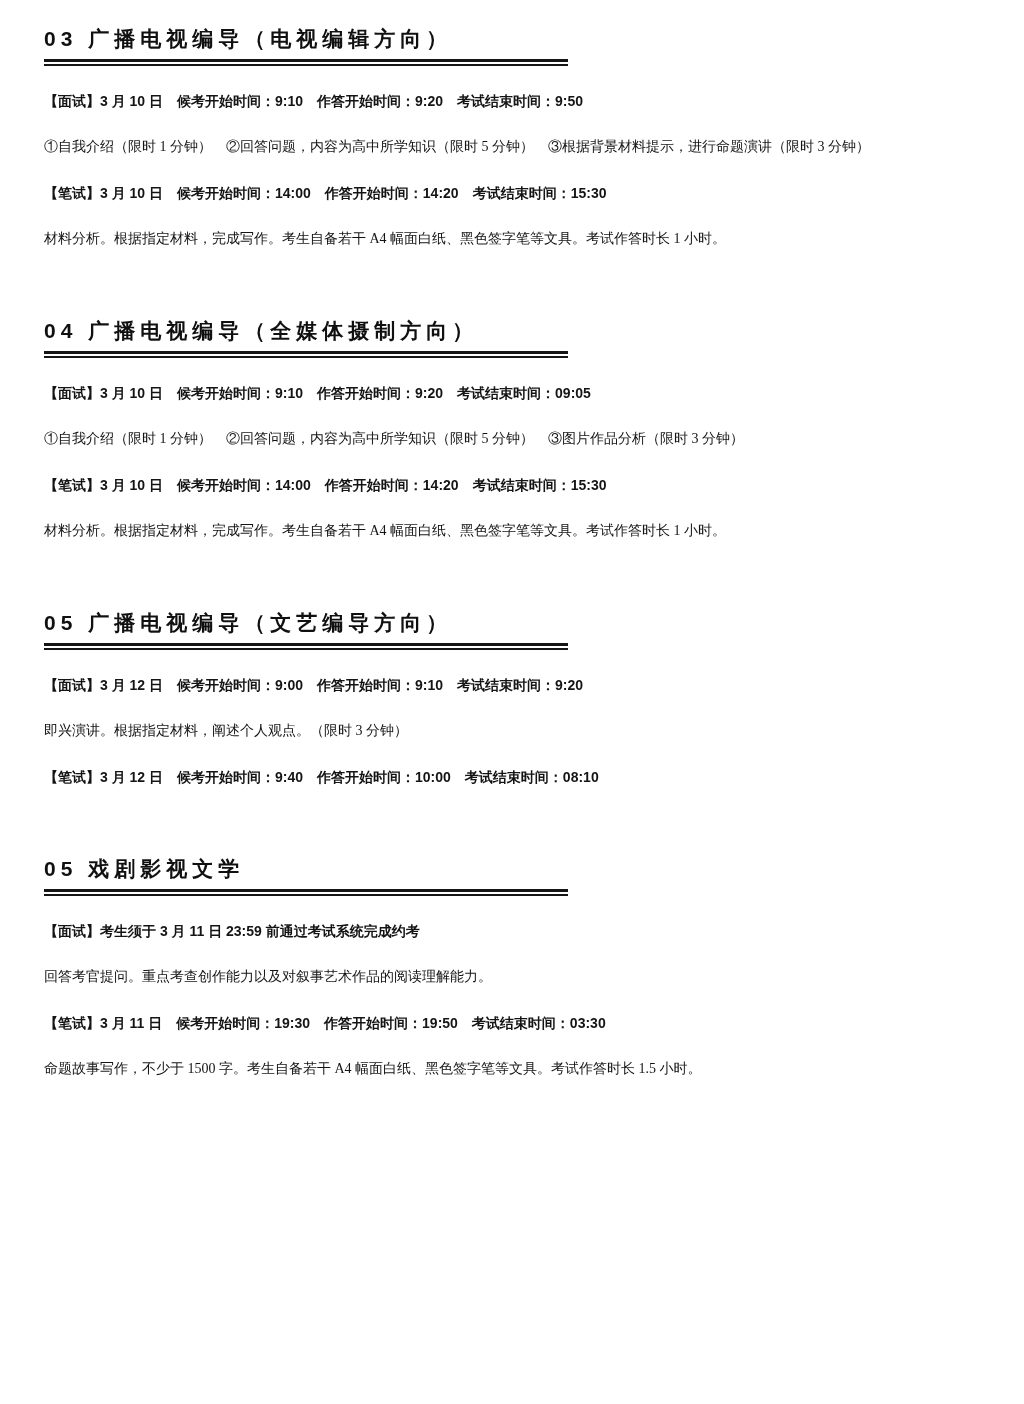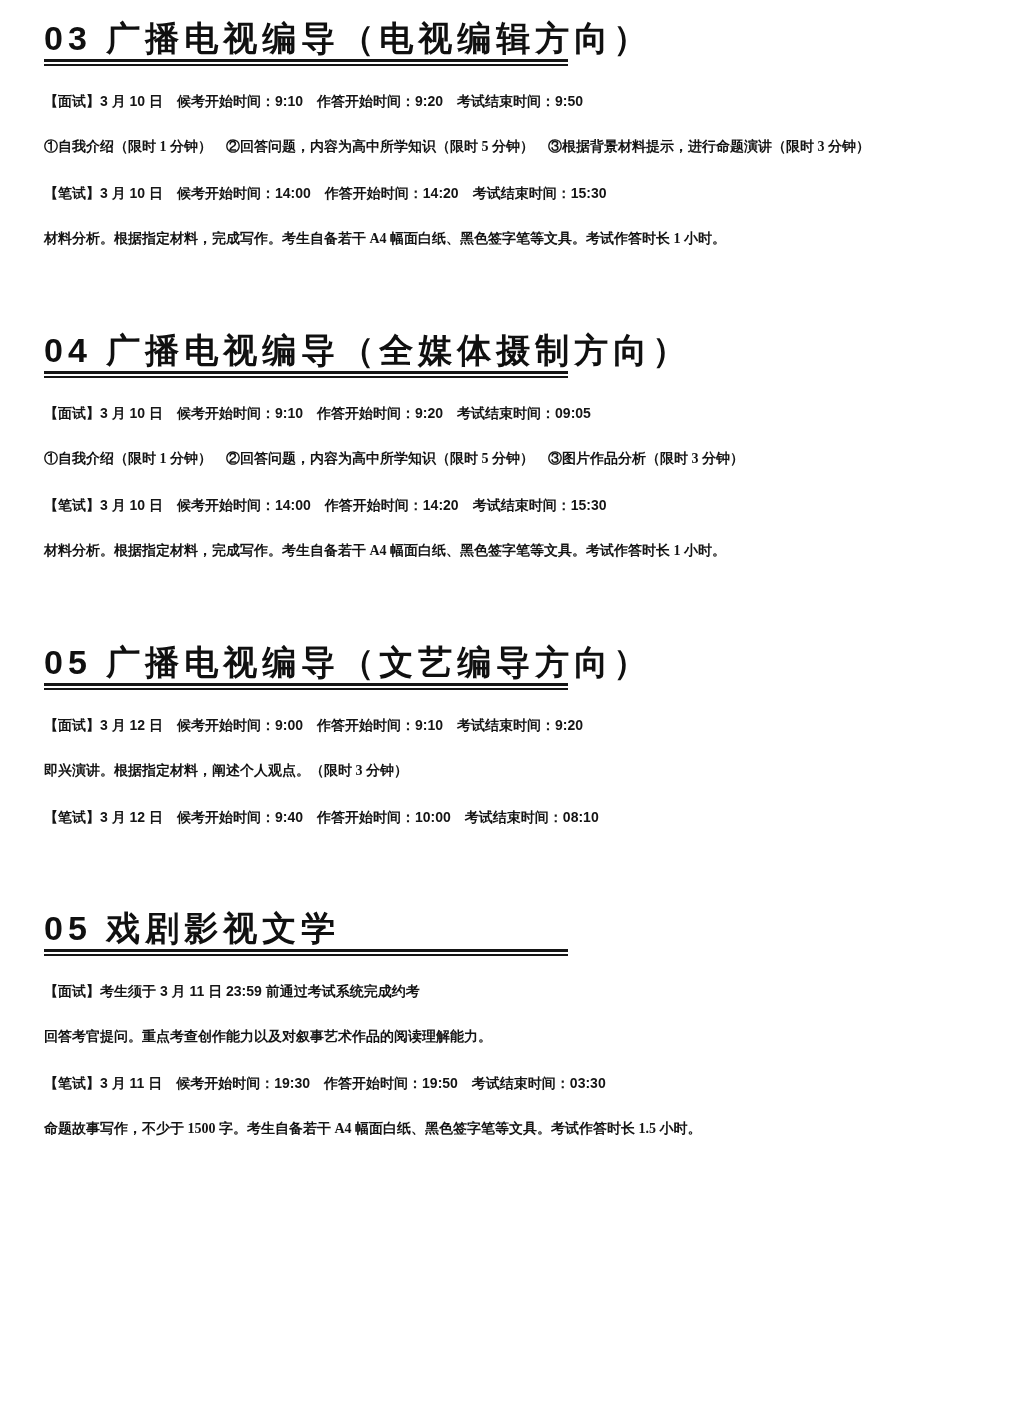--- a/index.html
+++ b/index.html
@@ -14,27 +14,27 @@
     color: #111111;
   }
   .page {
     box-sizing: border-box;
     width: 1024px;
     min-height: 1404px;
     padding: 22px 34px 0 44px;
     background: #ffffff;
   }
   .section + .section {
-    margin-top: 72px;
+    margin-top: 52px;
   }
   .sec-title {
     margin: 0;
     font-family: "Liberation Sans", sans-serif;
     font-weight: bold;
-    font-size: 34px;
+    font-size: 21px;
     line-height: 33px;
     letter-spacing: 5px;
     color: #101010;
     white-space: nowrap;
   }
   .double-rule {
     width: 524px;
     height: 2px; 
     border-top: 3px solid #151515;
     border-bottom: 2px solid #151515;
@@ -47,21 +47,21 @@
     text-align: justify;
     text-align-last: left;
     color: #141414;
   }
   p.bold {
     font-family: "Liberation Sans", sans-serif;
     font-weight: bold;
   }
   p.normal {
     font-family: "Liberation Serif", serif;
-    font-weight: bold;
+    font-weight: normal;
   }
 </style>
 </head>
 <body>
 
 <main class="page">
 
   <section class="section">
     <h2 class="sec-title">03 广播电视编导（电视编辑方向）</h2>
     <div class="double-rule"></div>

